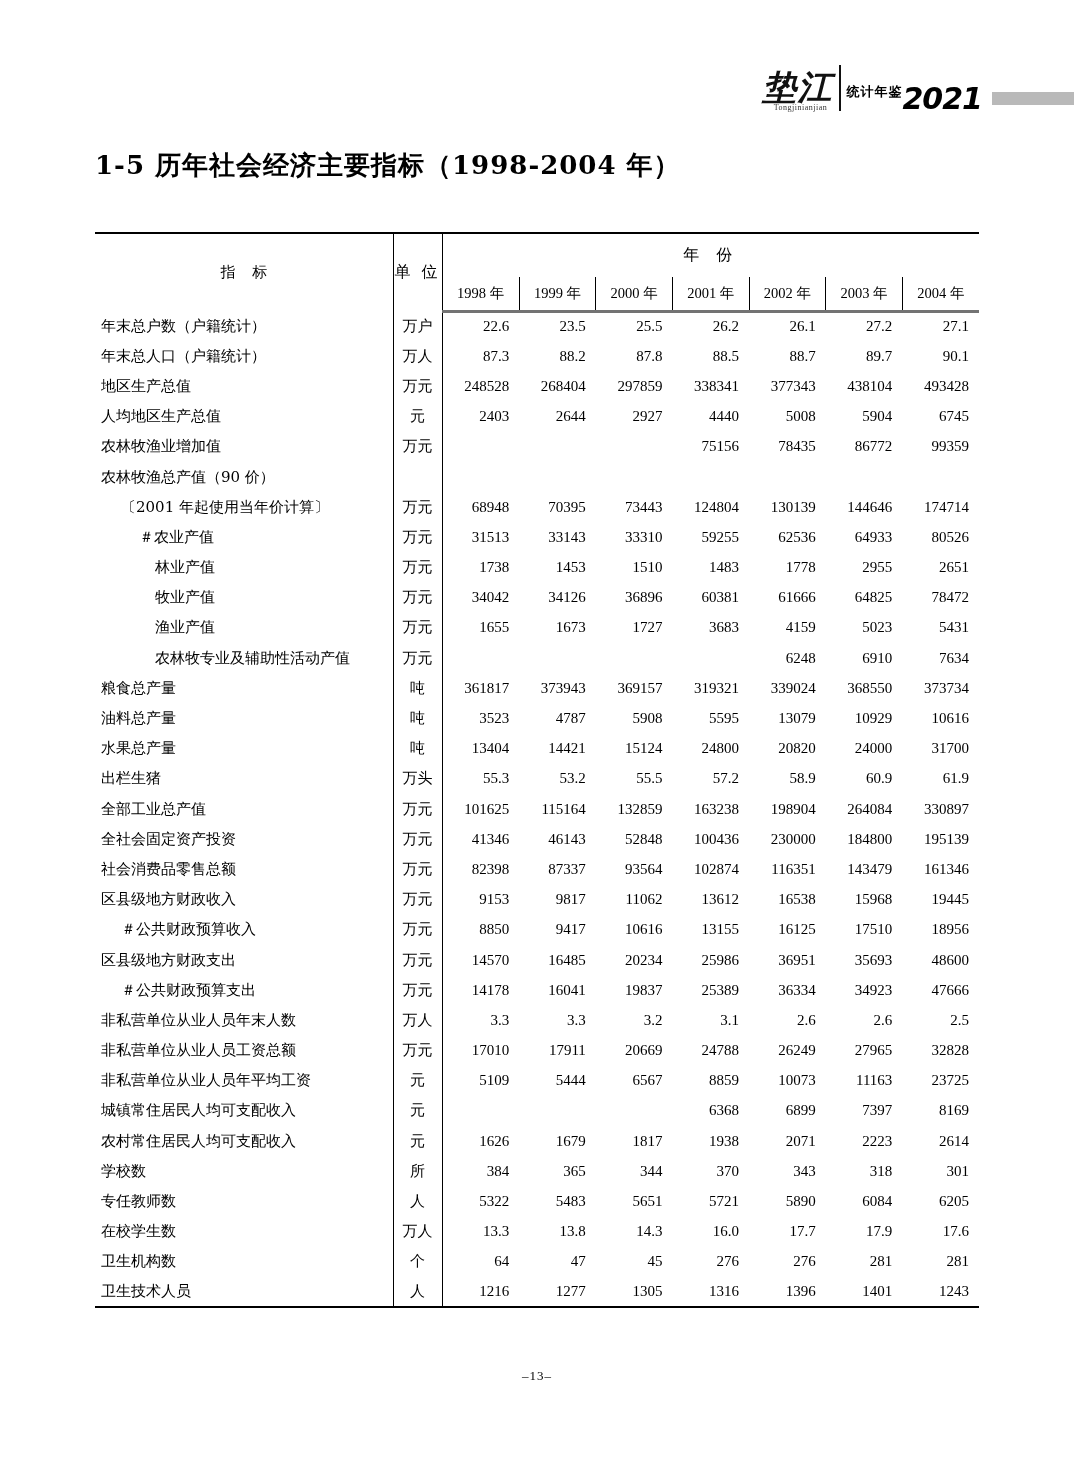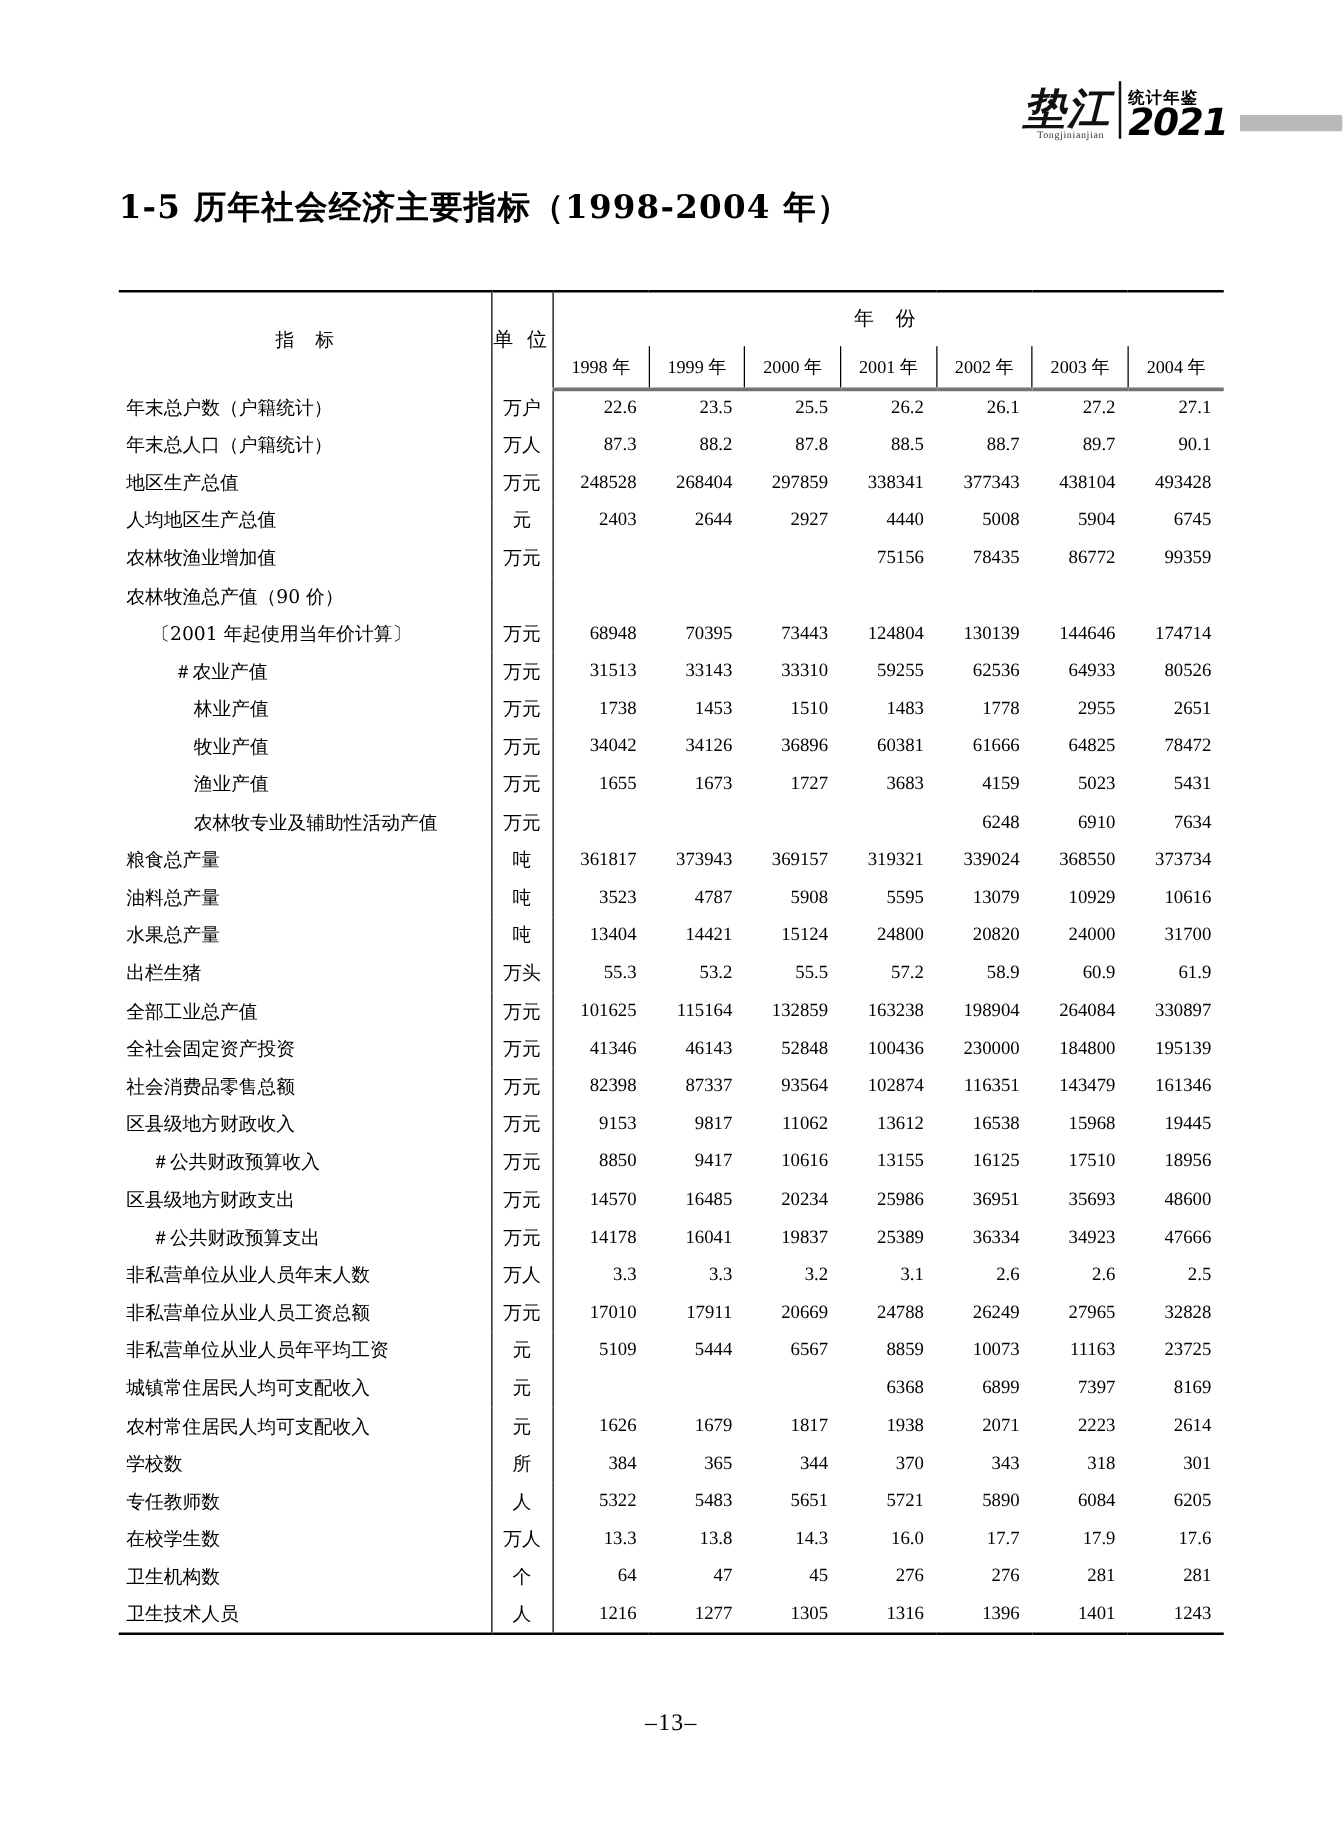--- a/index.html
+++ b/index.html
@@ -49,21 +49,21 @@
     line-height: 1.1;
   }
   .logo-divider {
     width: 2px;
     background: #111;
     height: 46px;
     margin: 0 6px 2px 0;
   }
   .logo-right {
     display: flex;
-    flex-direction: column;
+    flex-direction: row;
     align-items: flex-start;
     line-height: 1;
   }
   .logo-right .small {
     font-size: 13px;
     font-weight: bold;
     letter-spacing: 1px;
     margin-bottom: 1px;
   }
   .logo-right .year {
@@ -169,21 +169,21 @@
   .indent2 { padding-left: 44px !important; }
   .indent3 { padding-left: 60px !important; }
 
   
   .folio {
     position: absolute;
     top: 1368px;
     left: 0;
     width: 1074px;
     text-align: center;
-    font-size: 19px;
+    font-size: 13px;
     font-family: "Liberation Serif", serif;
     letter-spacing: 1px;
   }
 </style>
 </head>
 <body>
 
 <div class="page">
 
   <div class="header-logo">

